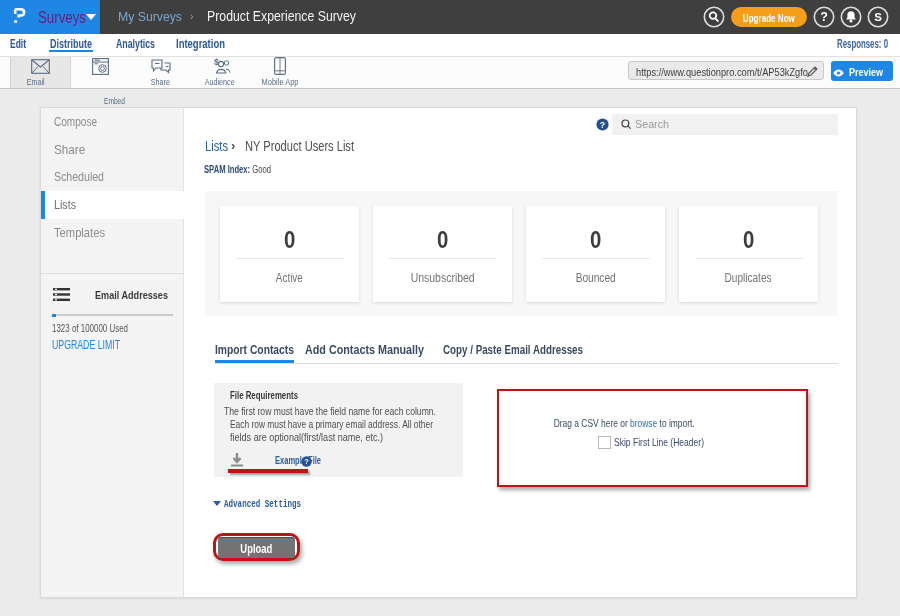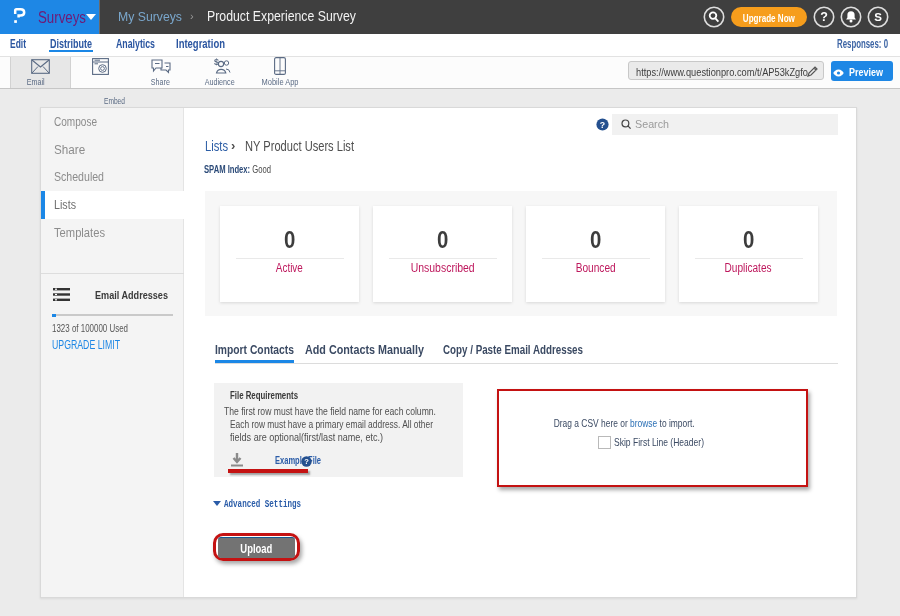--- a/index.html
+++ b/index.html
@@ -18,21 +18,21 @@
 .tblabel { position:absolute; top:20px; width:100%; text-align:center; font-size:8.5px; color:#5b6b84; }
 
 #panel { left:40px; top:107px; width:817px; height:491px; background:#fff; border:1px solid #d9d9d9; box-shadow:0 1px 2px rgba(0,0,0,0.08); }
 #sidebar { left:41px; top:108px; width:143px; height:489px; background:#f4f4f4; border-right:1px solid #e4e4e4; }
 .sbitem { position:absolute; left:0; width:143px; height:28px; font-size:12px; color:#8c8c8c; line-height:28px; padding-left:13px; }
 .sbitem span { display:inline-block; transform:scaleX(0.9); transform-origin:0 50%; }
 
 .card { position:absolute; top:206px; width:139px; height:96px; background:#fff; box-shadow:0 1px 3px rgba(0,0,0,0.13); text-align:center; }
 .card .num { margin-top:20px; font-size:24px; font-weight:700; color:#3d3d3d; }
 .card .div { margin:4px auto 0; width:108px; height:1px; background:#e9e9e9; }
-.card .lbl { margin-top:2px; font-size:12px; color:#be185d; }
+.card .lbl { margin-top:12px; font-size:12px; color:#737373; }
 .redbox { position:absolute; border:3px solid #c41212; box-shadow:2px 3px 4px rgba(0,0,0,0.35); }
 </style>
 </head>
 <body>
 
 <div class="abs" id="hdr"></div>
 <div class="abs" id="hdr-blue"></div>
 <svg class="abs" style="left:13px;top:8px" width="13" height="16" viewBox="0 0 13 16">
   <path d="M2.2 6 V2.6 Q2.2 1.3 3.5 1.3 H7.5 Q11.2 1.3 11.2 4.4 Q11.2 7.4 7.5 7.4 H5.6 V9.6" stroke="#fff" stroke-width="2.5" fill="none"></path>
   <rect x="1.2" y="12.2" width="2.7" height="2.7" fill="#fff"></rect>

